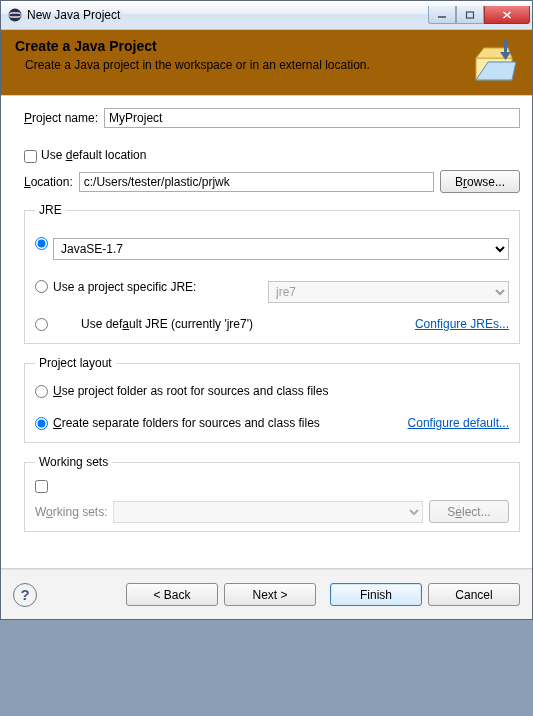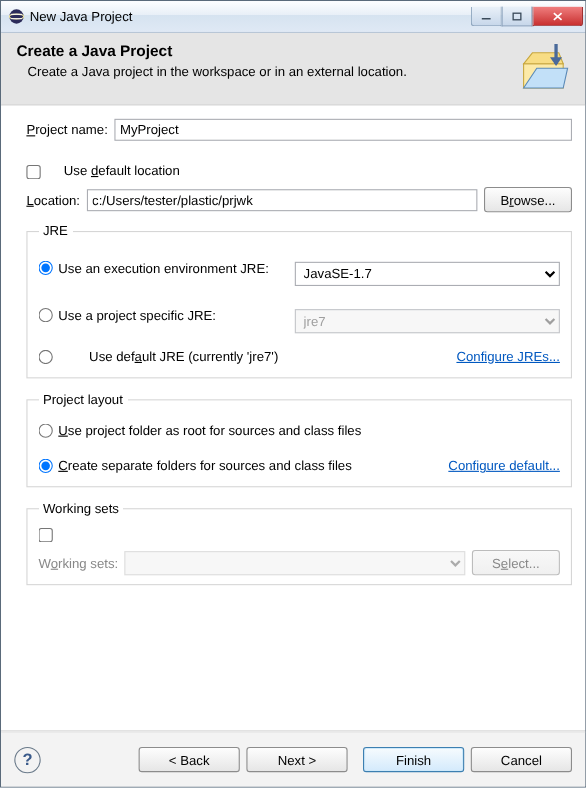--- a/index.html
+++ b/index.html
@@ -1,43 +1,43 @@
 <!DOCTYPE html>
 <html><head>
   <meta charset="utf-8">
   <style>
     * { box-sizing: border-box; margin: 0; padding: 0; font-family: "Segoe UI", Tahoma, sans-serif; font-size: 12px; }
     body { background: #8a9fb5; display: flex; align-items: flex-start; justify-content: center; }
-    .window { width: 533px; height: 716px; background: #fff; border: 1px solid #5a6a7a; box-shadow: 0 0 6px rgba(0,0,0,0.4); display: flex; flex-direction: column; }
+    .window { width: 533px; height: 620px; background: #fff; border: 1px solid #5a6a7a; box-shadow: 0 0 6px rgba(0,0,0,0.4); display: flex; flex-direction: column; }
     
     
     .titlebar { height: 29px; background: linear-gradient(to bottom, #fdfeff 0%, #e8eff7 45%, #d6e3f0 46%, #dfe9f5 100%); border-bottom: 1px solid #b8c6d6; display: flex; align-items: center; padding: 0 2px 0 6px; }
     .titlebar-icon { width: 16px; height: 16px; margin-right: 4px; flex: 0 0 auto; }
     .titlebar-title { flex: 1; color: #000; }
     .titlebar-buttons { display: flex; gap: 0; }
     .titlebar-btn { width: 28px; height: 18px; border: 1px solid #8fa6bf; border-top: none; background: linear-gradient(to bottom, #eaf1f9, #c7d7ea); display: flex; align-items: center; justify-content: center; font-size: 10px; color: #3a4a5a; cursor: default; }
     .titlebar-btn.min { border-radius: 0 0 0 3px; }
     .titlebar-btn.close { background: linear-gradient(to bottom, #f07f7f, #c83030); border-color: #a03030; color: #fff; width: 46px; border-radius: 0 0 3px 0; font-weight: bold; }
     
     
-    .banner { height: 66px; background: #e5e5e5; border-bottom: 1px solid #d0d0d0; padding: 8px 14px; display: flex; align-items: flex-start; }
+    .banner { height: 66px; background: #a16207; border-bottom: 1px solid #d0d0d0; padding: 8px 14px; display: flex; align-items: flex-start; }
     .banner-left { flex: 1; }
     .banner-title { font-size: 14px; font-weight: bold; color: #000; margin-bottom: 4px; }
     .banner-desc { color: #000; padding-left: 10px; }
     .banner-icon { width: 48px; height: 48px; flex: 0 0 auto; }
     
     
     .content { flex: 1; padding: 12px 12px 8px 23px; background: #fff; display: flex; flex-direction: column; }
     
     .row { display: flex; align-items: center; margin-bottom: 10px; }
     .row label { margin-right: 6px; }
     .row input[type=text] { flex: 1; border: 1px solid #abadb3; padding: 2px 4px; height: 20px; background: #fff; }
     .row input[type=text].wide { }
     
-    .check-row { display: flex; align-items: flex-end; margin-bottom: 8px; gap: 17px; }
+    .check-row { display: flex; align-items: flex-end; margin-bottom: 8px; }
     .check-row input[type=checkbox] { margin-right: 4px; position: relative; top: 1px; }
     
     .btn { height: 23px; border: 1px solid #8c8c8c; border-radius: 3px; background: linear-gradient(to bottom, #fdfdfd, #e6e6e6); padding: 0 12px; cursor: default; display: inline-flex; align-items: center; justify-content: center; color: #000; }
     .btn:disabled, .btn.disabled-look { color: #888; border-color: #bcbcbc; background: linear-gradient(to bottom, #f8f8f8, #f0f0f0); }
     
     fieldset { border: 1px solid #d6d6d6; border-radius: 0; padding: 10px 10px 8px 10px; margin-bottom: 12px; }
     legend { padding: 0 4px; color: #000; }
     
     .radio-row { display: flex; align-items: center; margin-bottom: 10px; min-height: 22px; }
     .radio-row:last-child { margin-bottom: 0; }
@@ -131,21 +131,20 @@
     <div class="row">
       <label><span class="underline-key">L</span>ocation:</label>
       <input type="text" value="c:/Users/tester/plastic/prjwk" style="">
       <button class="btn" style="margin-left:6px; width:80px;">B<span class="underline-key">r</span>owse...</button>
     </div>
 
     <fieldset>
       <legend>JRE</legend>
       <div class="radio-row">
         <input type="radio" name="jre" checked="" style="">
-        <span class="radio-label">Use an execution environment JRE:</span>
         <select>
           <option>JavaSE-1.7</option>
         </select>
       </div>
       <div class="radio-row">
         <input type="radio" name="jre" style="">
         <span class="radio-label">Use a project specific JRE:</span>
         <select disabled="">
           <option>jre7</option>
         </select>

